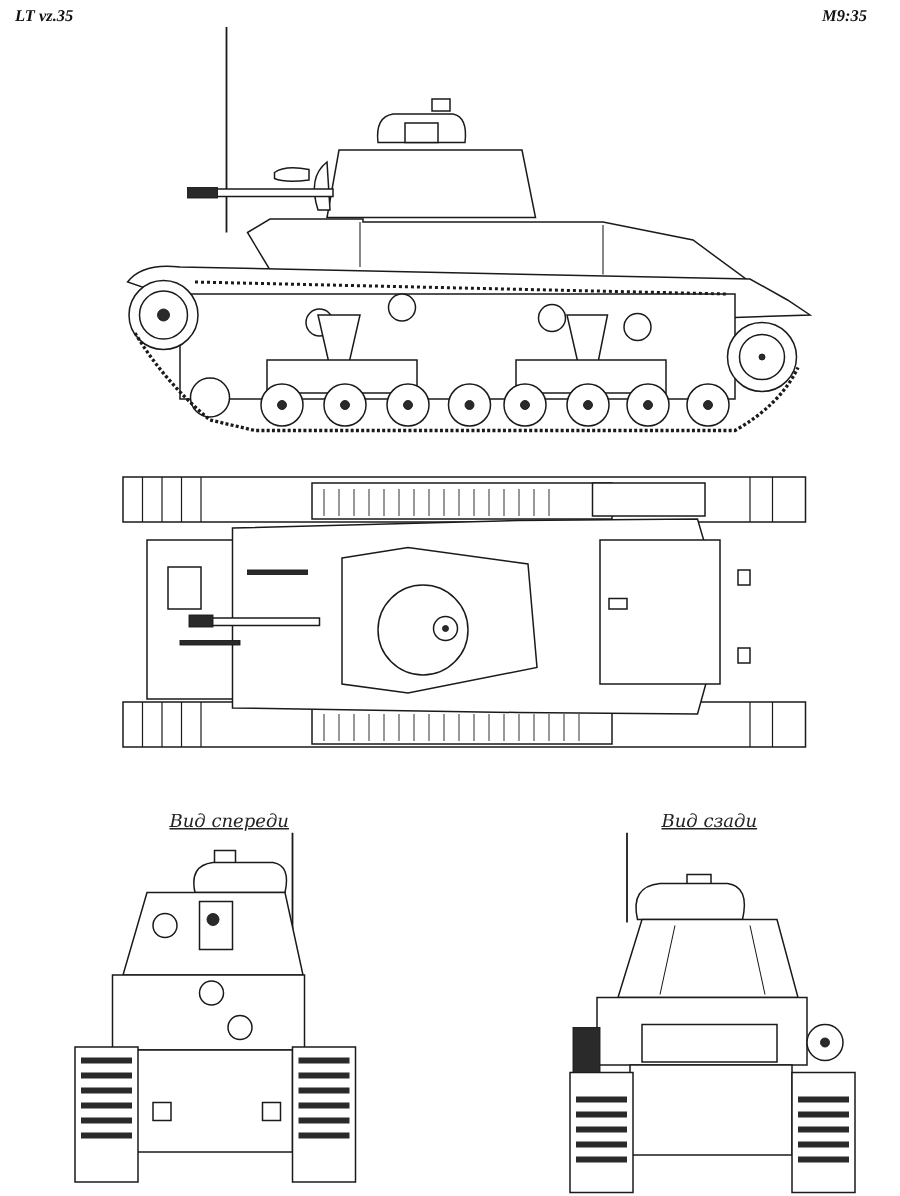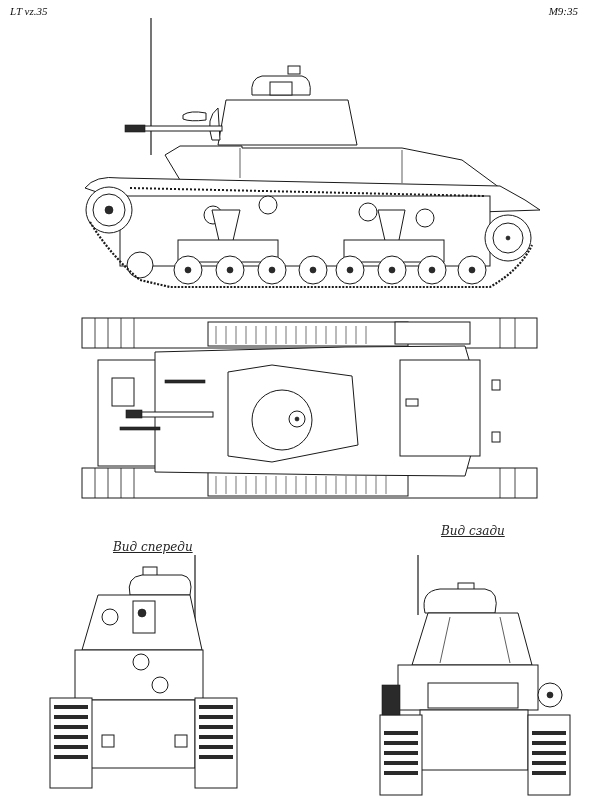--- a/index.html
+++ b/index.html
@@ -1,22 +1,22 @@
 <!DOCTYPE html>
 <html><head>
 <meta charset="utf-8">
 <style>
   html, body { margin: 0; padding: 0; background: #ffffff; }
   body { width: 600px; height: 797px; position: relative; overflow: hidden; font-family: "Liberation Serif", serif; }
-  .label { position: absolute; font-style: italic; font-weight: normal; color: #111; font-size: 11px; }
+  .label { position: absolute; font-style: italic; font-weight: bold; color: #111; font-size: 11px; }
   .title-left { left: 10px; top: 5px; }
   .title-right { right: 22px; top: 5px; }
   .caption { position: absolute; font-style: italic; font-size: 12px; color: #222; text-decoration: underline; font-family: "DejaVu Serif", serif; }
   .cap-front { left: 113px; top: 540px; }
-  .cap-rear { left: 441px; top: 524px; }
+  .cap-rear { left: 441px; top: 540px; }
   svg { position: absolute; }
   .ln { fill: #fff; stroke: #1a1a1a; stroke-width: 1; }
   .thin { fill: none; stroke: #1a1a1a; stroke-width: 0.7; }
   .dark { fill: #2a2a2a; stroke: #1a1a1a; stroke-width: 0.6; }
 </style>
 </head>
 <body>
 
 <div class="label title-left">LT vz.35</div>
 <div class="label title-right">M9:35</div>

